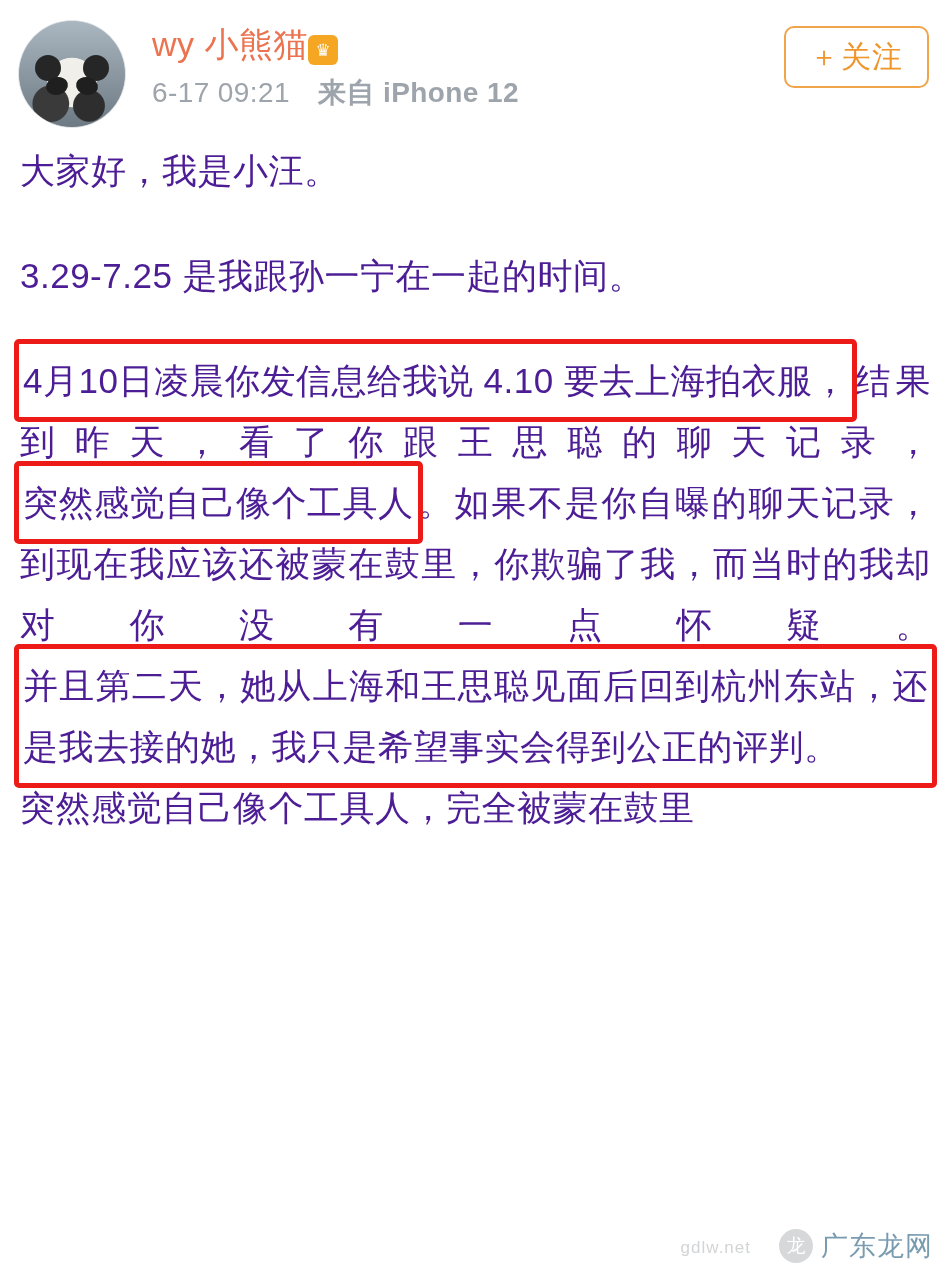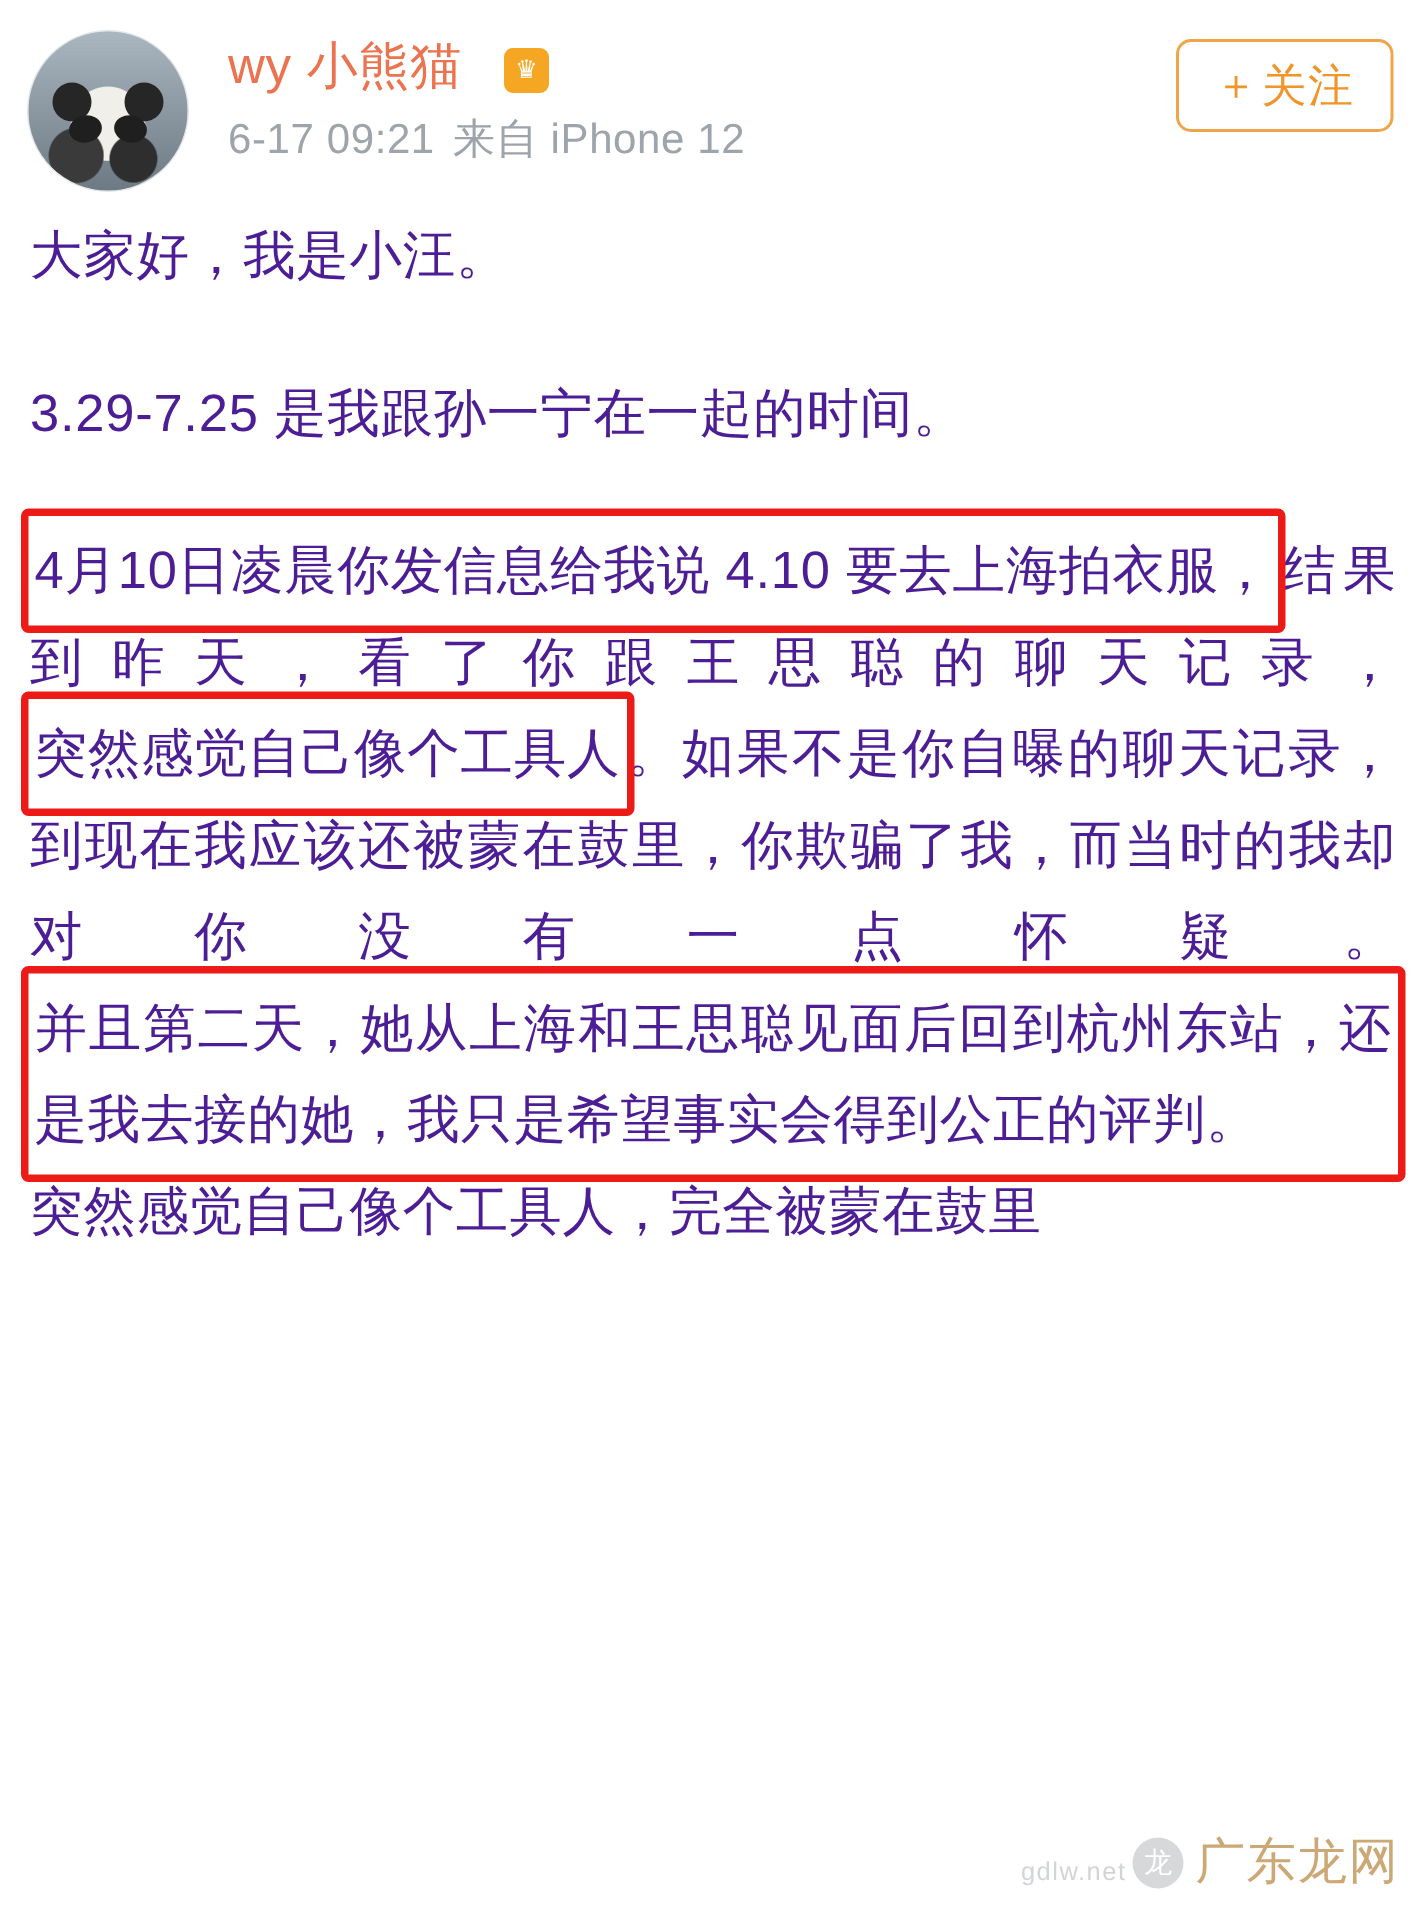--- a/index.html
+++ b/index.html
@@ -63,22 +63,22 @@
     top: 56px;
     transform: rotate(-12deg);
   }
   .avatar .panda-eye-l { left: 27px; }
   .avatar .panda-eye-r { right: 27px; transform: rotate(12deg); }
 
   .name-row {
     position: absolute;
     left: 152px; top: 26px;
     display: flex;
-    align-items: center;
-    gap: 28px;
+    align-items: flex-end;
+    gap: 0;
   }
   .username {
     font-size: 34px;
     color: #eb7350;
     line-height: 1.1;
     letter-spacing: 0.5px;
     white-space: nowrap;
   }
   .vip-badge {
     display: inline-flex;
@@ -94,21 +94,21 @@
     top: 2px;
   }
   .meta-row {
     position: absolute;
     left: 152px; top: 74px;
     font-size: 28px;
     color: #9ea4ab;
     white-space: nowrap;
     letter-spacing: 0.4px;
   }
-  .meta-source { margin-left: 4px; }
+  .meta-source { margin-left: 20px; font-weight: bold; }
 
   .follow-btn {
     position: absolute;
     right: 22px; top: 26px;
     height: 62px;
     padding: 0 24px;
     border: 2px solid #f0a54a;
     border-radius: 10px;
     color: #f0952a;
     font-size: 30px;
@@ -167,22 +167,22 @@
   }
   .wm-circle {
     width: 34px; height: 34px;
     border-radius: 50%;
     background: #b5b9bd;
     display: flex; align-items: center; justify-content: center;
     color: #fff;
     font-size: 19px;
   }
   .wm-text {
-    font-size: 33px;
-    color: #a16207;
+    font-size: 27px;
+    color: #0c4a6e;
     letter-spacing: 1px;
   }
   .wm-mini {
     position: absolute;
     right: 200px; bottom: 22px;
     font-size: 17px;
     color: #d2d4d6;
     letter-spacing: 1px;
     text-align: right;
   }

